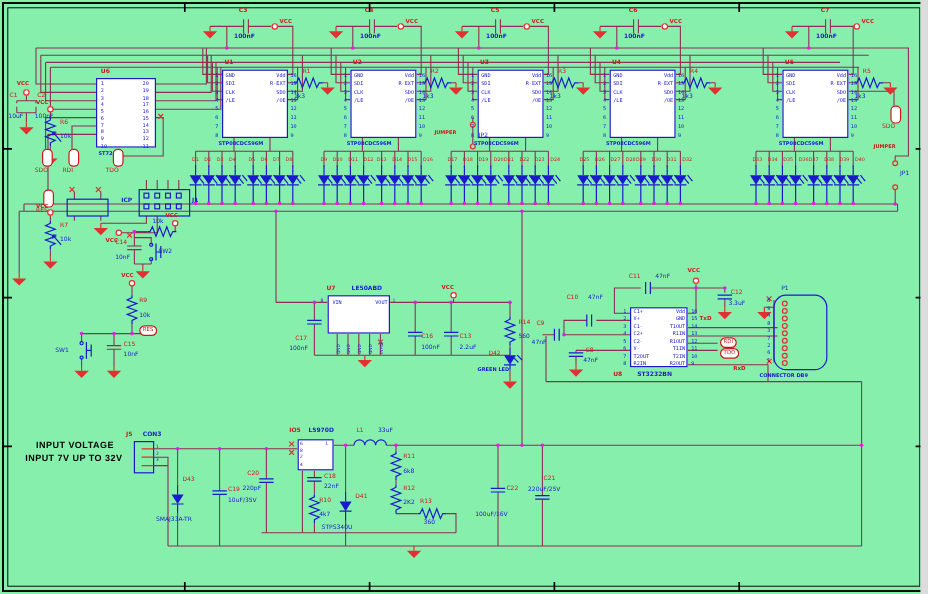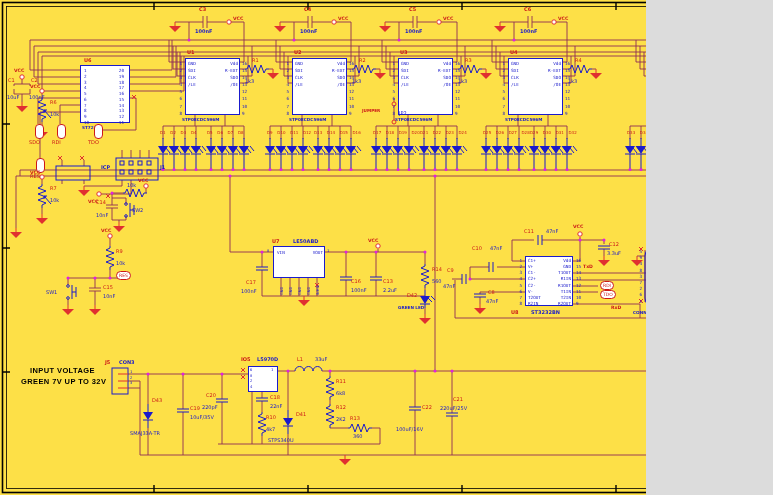--- a/index.html
+++ b/index.html
@@ -1,16 +1,16 @@
 <!DOCTYPE html>
 <html><head>
 <meta charset="utf-8">
 <style>
 html,body{margin:0;padding:0;background:#dcdcdc}
-#sheet{position:relative;width:646px;height:495px;background:#fde047;overflow:hidden;font-family:"DejaVu Sans",sans-serif}
+#sheet{position:relative;width:767px;height:495px;background:#86efac;overflow:hidden;font-family:"DejaVu Sans",sans-serif}
 svg{position:absolute;left:0;top:0}
 .w{stroke:#8e2d55;fill:none;stroke-width:.9}
 .wb{stroke:#1a1acc;fill:none;stroke-width:1}
 .wr{stroke:#e03030;fill:none;stroke-width:1}
 .fb{fill:#1a1acc;stroke:none}
 .fm{fill:#e020e0;stroke:none}
 .fr{fill:none;stroke:#000;stroke-width:1.6}
 .fr2{fill:none;stroke:#000;stroke-width:.8}
 .t{position:absolute;font-size:5px;line-height:6px;color:#1a1acc;white-space:pre}
 .r{color:#cc1818}
@@ -620,21 +620,21 @@
 9
 4
 8
 3
 7
 2
 6
 1</div>
 
 <div class="k" style="left:30px;top:366px">INPUT VOLTAGE</div>
-<div class="k" style="left:21px;top:377px">GREEN 7V UP TO 32V</div>
+<div class="k" style="left:21px;top:377px">INPUT 7V UP TO 32V</div>
 <div class="t r bb" style="left:105px;top:359px">J5</div>
 <div class="t bb" style="left:119px;top:359px">CON3</div>
 <div class="p4" style="left:130px;top:369px">1
 2
 3</div>
 <div class="t r" style="left:152px;top:397px">D43</div>
 <div class="t" style="left:130px;top:430px">SMAJ33A-TR</div>
 <div class="t r" style="left:190px;top:405px">C19</div>
 <div class="t" style="left:190px;top:414px">10uF/35V</div>
 <div class="t r bb" style="left:241px;top:356px">IO5</div>

